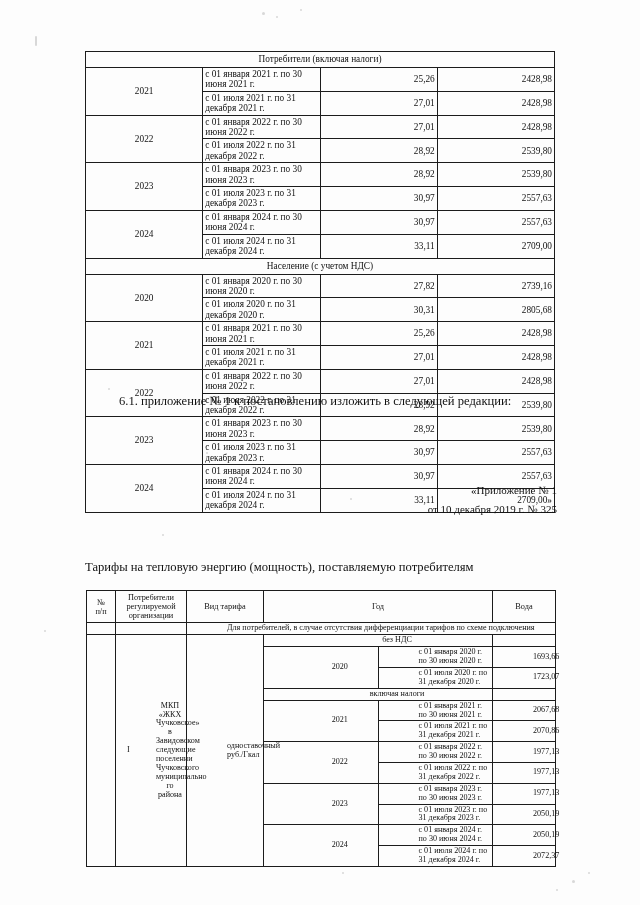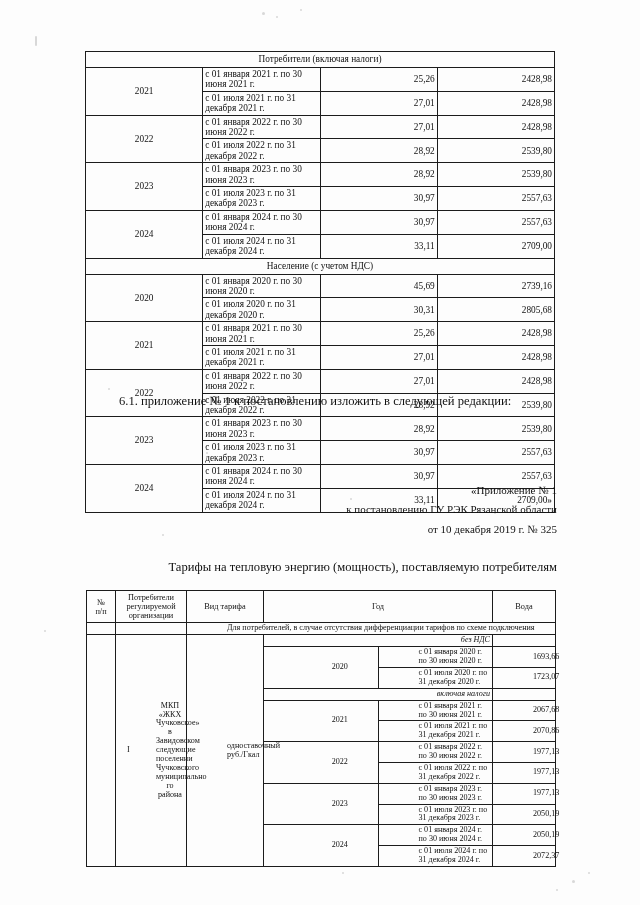--- a/index.html
+++ b/index.html
@@ -76,21 +76,21 @@
     text-align: right;
   }
   #appendix-block div { margin: 0; }
 
   #table-title {
     position: absolute;
     left: 85px;
     top: 560px;
     width: 472px;
     font-size: 12.6px;
-    text-align: right;
+    text-align: left;
   }
 
   
   #table-two { position: absolute; left: 86px; top: 590px; width: 470px; }
   #table-two td { font-size: 8.1px; line-height: 1.1; padding-left: 40px; }
   #table-two td.hd {
     text-align: center;
     font-size: 8.3px;
     padding: 2px 1px;
   }
@@ -106,21 +106,21 @@
     font-size: 8.3px;
     line-height: 1.35;
   }
   .kind-cell {
     text-align: left;
     font-size: 8.3px;
     line-height: 1.3;
   }
   .num-cell { text-align: center; font-size: 9px; vertical-align: bottom; padding-bottom: 18px;}
   .span-note { font-size: 8.1px; text-align: left; padding-left: 3px; line-height: 1.18; }
-  .subhead { text-align: right; padding-left: 4px; font-size: 8.3px; font-style: italic; }
+  .subhead { text-align: center; padding-left: 4px; font-size: 8.3px; }
   .period-cell { text-align: left; padding-left: 4px; }
   .water-cell { text-align: center; padding-right: 6px; }
   .year-cell { text-align: center; font-size: 8.4px; }
 </style>
 </head>
 <body>
 
 <div class="page">
 
   <div class="speck" style="left:262px;top:12px;width:3px;height:3px;"></div>
@@ -188,21 +188,21 @@
           <td class="period c-left">с 01 июля 2024 г. по 31 декабря 2024 г.</td>
           <td class="val1">33,11</td>
           <td class="val2">2709,00</td>
         </tr>
         <tr>
           <td colspan="4" class="sect-head">Население (с учетом НДС)</td>
         </tr>
         <tr>
           <td rowspan="2" class="yr">2020</td>
           <td class="period c-left">с 01 января 2020 г. по 30 июня 2020 г.</td>
-          <td class="val1">45,69</td>
+          <td class="val1">27,82</td>
           <td class="val2">2739,16</td>
         </tr>
         <tr>
           <td class="period c-left">с 01 июля 2020 г. по 31 декабря 2020 г.</td>
           <td class="val1">30,31</td>
           <td class="val2">2805,68</td>
         </tr>
         <tr>
           <td rowspan="2" class="yr">2021</td>
           <td class="period c-left">с 01 января 2021 г. по 30 июня 2021 г.</td>
@@ -249,21 +249,20 @@
         </tr>
       </tbody>
   </table>
 
   <div id="body-text">
     <p class="ind">6.1. приложение № 1 к постановлению изложить в следующей редакции:</p>
   </div>
 
   <div id="appendix-block">
     <div>«Приложение № 1</div>
-    <div>к постановлению ГУ РЭК Рязанской области</div>
     <div>от 10 декабря 2019 г. № 325</div>
   </div>
 
   <div id="table-title">Тарифы на тепловую энергию (мощность), поставляемую потребителям</div>
 
   <table class="doc" id="table-two">
     <tbody>
 
     <tr>
           <td class="hd w-num" style="white-space: pre-line;">№

